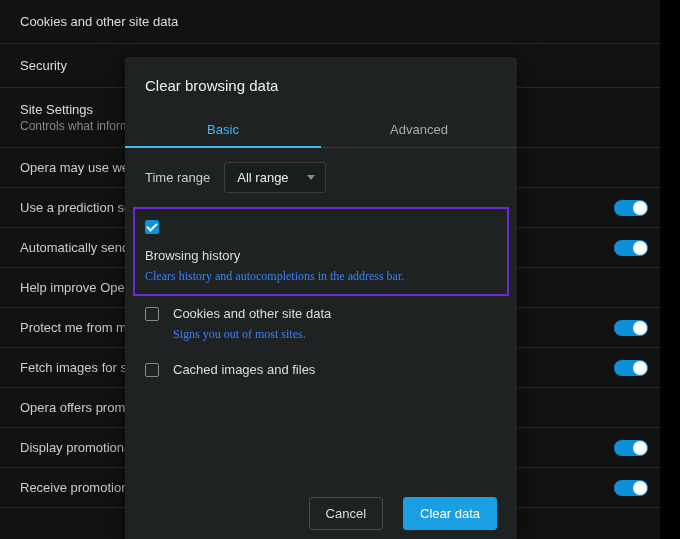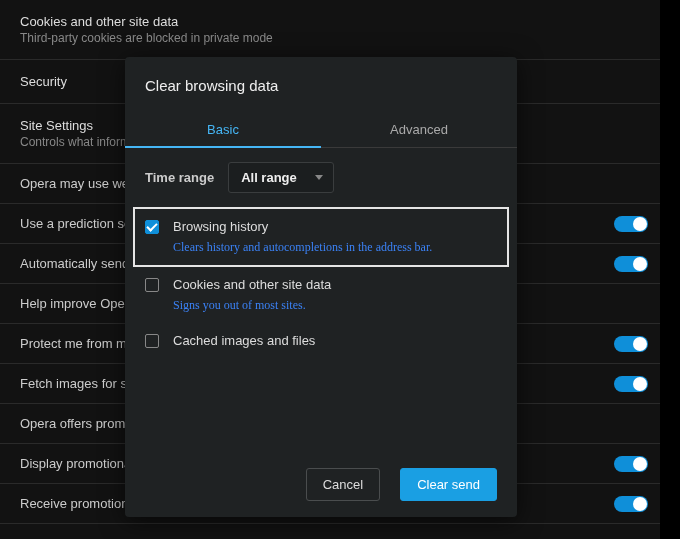--- a/index.html
+++ b/index.html
@@ -101,21 +101,20 @@
   left: 0;
   width: 50%;
   height: 2px;
   background: #45b6f5;
 }
 .time-row {
   display: flex;
   align-items: center;
   padding: 14px 20px;
   gap: 14px;
-  font-weight: bold;
 }
 .time-label {
   font-size: 13px;
   color: #ccc;
 }
 .dropdown {
   display: flex;
   align-items: center;
   gap: 18px;
   background: #1b1e1f;
@@ -136,23 +135,24 @@
 .options {
   padding: 0 20px;
 }
 .option {
   display: flex;
   align-items: flex-start;
   gap: 14px;
   padding: 10px 0;
 }
 .highlighted {
-  border: 2px solid #e5e5e5;
+  border: 2px solid #6d28d9;
   margin: 0 -12px;
   padding: 10px 10px;
+  flex-direction: column;
 }
 .checkbox {
   width: 14px;
   height: 14px;
   border: 1px solid #888;
   border-radius: 2px;
   margin-top: 1px;
   flex-shrink: 0;
   cursor: pointer;
   position: relative;
@@ -204,21 +204,20 @@
   border-color: #1a9fe3;
   color: #fff;
 }
 </style>
 </head>
 <body>
 
 <div class="settings-bg">
   <div class="settings-item section">
     <div class="title">Cookies and other site data</div>
-    <div class="sub">Third-party cookies are blocked in private mode</div>
   </div>
   <div class="settings-item section">
     <div class="title">Security</div>
   </div>
   <div class="settings-item section">
     <div class="title">Site Settings</div>
     <div class="sub">Controls what inform</div>
   </div>
   <div class="settings-item">
     <span class="title">Opera may use web</span>
@@ -286,15 +285,15 @@
     </div>
     <div class="option">
       <div class="checkbox"></div>
       <div class="opt-text">
         <div class="opt-title">Cached images and files</div>
       </div>
     </div>
   </div>
   <div class="modal-buttons">
     <div class="btn btn-cancel">Cancel</div>
-    <div class="btn btn-primary">Clear send</div>
+    <div class="btn btn-primary">Clear data</div>
   </div>
 </div>
 
 </body></html>

